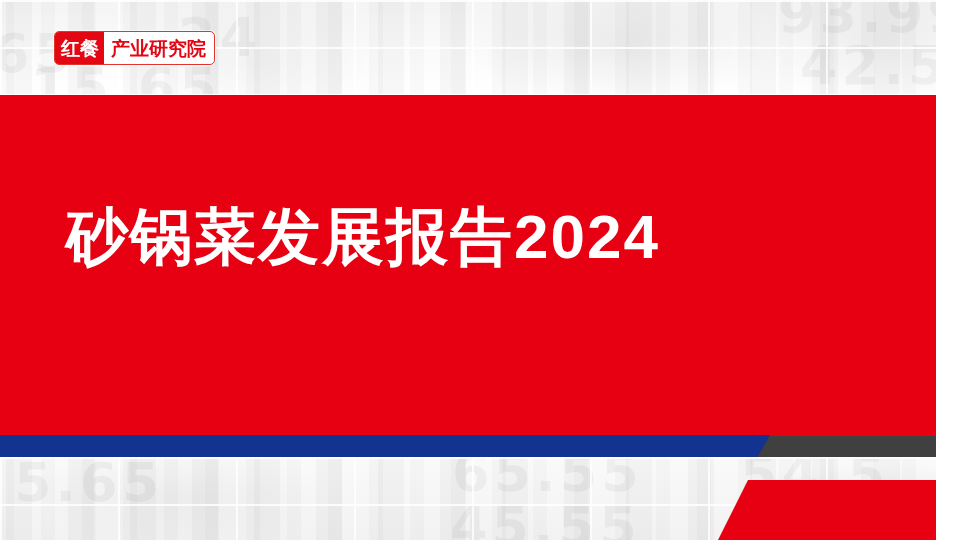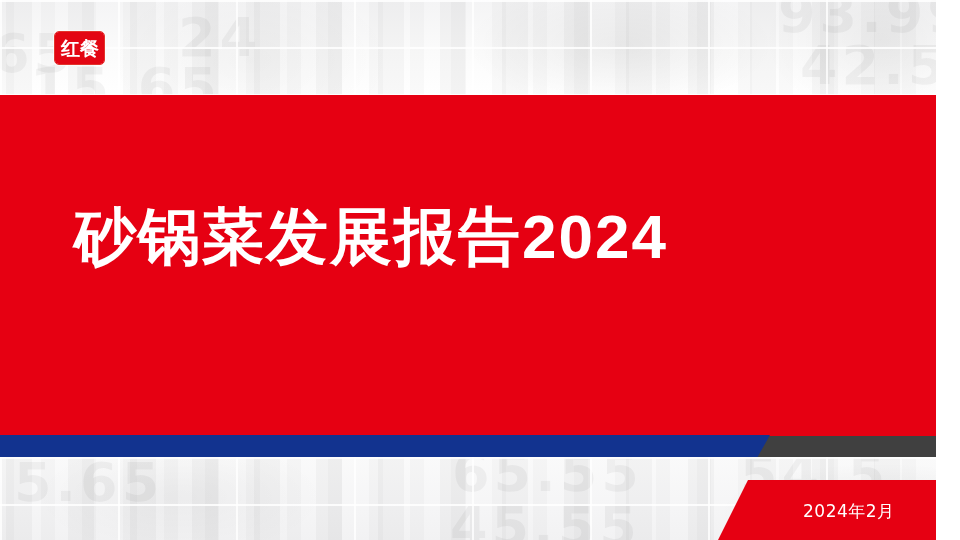--- a/index.html
+++ b/index.html
@@ -153,21 +153,21 @@
     line-height: 1;
     padding: 6px 8px 5px 7px;
     display: flex;
     align-items: center;
     letter-spacing: 0px;
   }
 
   
   .title {
     position: absolute;
-    left: 74px;
+    left: 66px;
     top: 202px;
     color: #ffffff;
     font-size: 62px;
     font-weight: bold;
     letter-spacing: 2px;
     line-height: 1.12;
     white-space: nowrap;
   }
   .subtitle {
     position: absolute;
@@ -193,35 +193,35 @@
       <span style="left:178px; top:6px;">24</span>
       <span style="left:778px; top:-18px;">93.99</span>
       <span style="left:800px; top:34px;">42.5</span>
       <span style="left:30px;  top:56px;">15.65</span>
     </div>
     <div class="grid"></div>
   </div>
 
   <div class="logo">
     <div class="logo-mark">红餐</div>
+    <div class="logo-word">产业研究院</div>
   </div>
 
   <div class="hero"></div>
   <div class="title">砂锅菜发展报告2024</div>
 
   <div class="blue-bar"></div>
 
   <div class="bg-photo bg-bottom">
     <div class="wash"></div>
     <div class="bars"></div>
     <div class="ghost-nums">
       <span style="left:14px;  top:-6px;">5.65</span>
       <span style="left:452px; top:-16px;">65.55</span>
       <span style="left:450px; top:38px;">45.55</span>
       <span style="left:740px; top:-14px;">54.5</span>
     </div>
     <div class="grid"></div>
   </div>
 
   <div class="corner-red"></div>
-  <div class="date-label">2024年2月</div>
 
 </div>
 
 </body></html>

